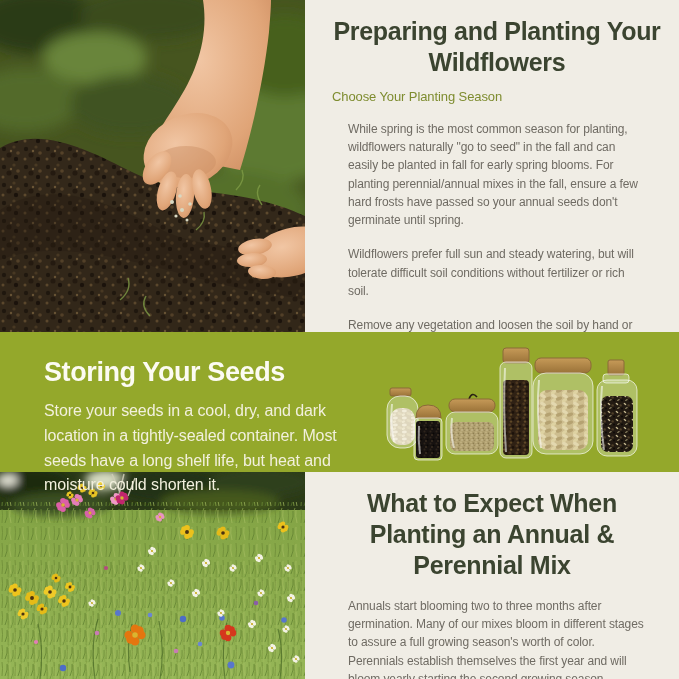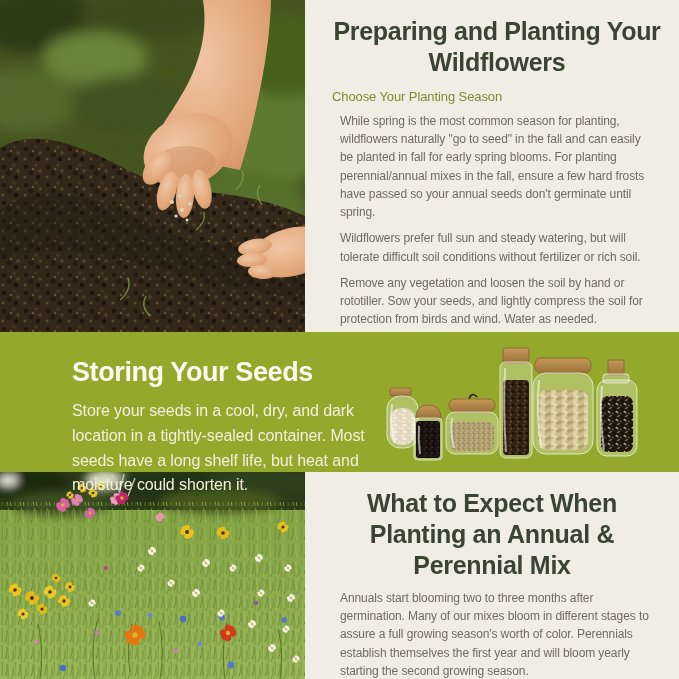--- a/index.html
+++ b/index.html
@@ -13,22 +13,22 @@
   section{flex:none;}
   .top-section{height:332px;display:flex;}
   .bottom-section{height:146px;display:flex;}
   .photo{flex:none;overflow:hidden;background:#3c4a1f;}
   .photo svg{display:block;}
   .photo-top{width:305px;height:332px;}
   .photo-bottom{width:305px;height:207px;background:#7fa041;}
   .text-col{flex:1;padding:16px 16px 0 27px;}
   h1{margin:0 0 8px;font-size:25px;line-height:1.24;font-weight:bold;color:var(--heading);letter-spacing:-0.3px;max-width:330px;text-align:center;}
   h3{margin:11px 0 2px;font-size:13px;font-weight:normal;color:var(--subhead);letter-spacing:-0.1px;}
-  p.body{margin:8px;font-size:12px;line-height:1.52;color:var(--body);letter-spacing:-0.1px;max-width:330px;}
-  .green-band{height:140px;background:var(--green);position:relative;padding-left:28px;}
+  p.body{margin:16px;font-size:12px;line-height:1.52;color:var(--body);letter-spacing:-0.1px;max-width:330px;}
+  .green-band{height:140px;background:var(--green);position:relative;}
   .band-copy{padding:25px 0 0 44px;width:380px;}
   .band-copy h2{margin:0 0 11px;font-size:27px;font-weight:bold;color:var(--band-head);letter-spacing:-0.4px;}
   .band-copy p{margin:0;font-size:16px;line-height:1.55;color:var(--band-body);letter-spacing:-0.1px;max-width:330px;}
   .band-jars{position:absolute;right:14px;bottom:8px;width:290px;height:118px;}
   .bottom-section h1{max-width:320px;}
 </style>
 </head>
 <body>
 
 <div class="page">

